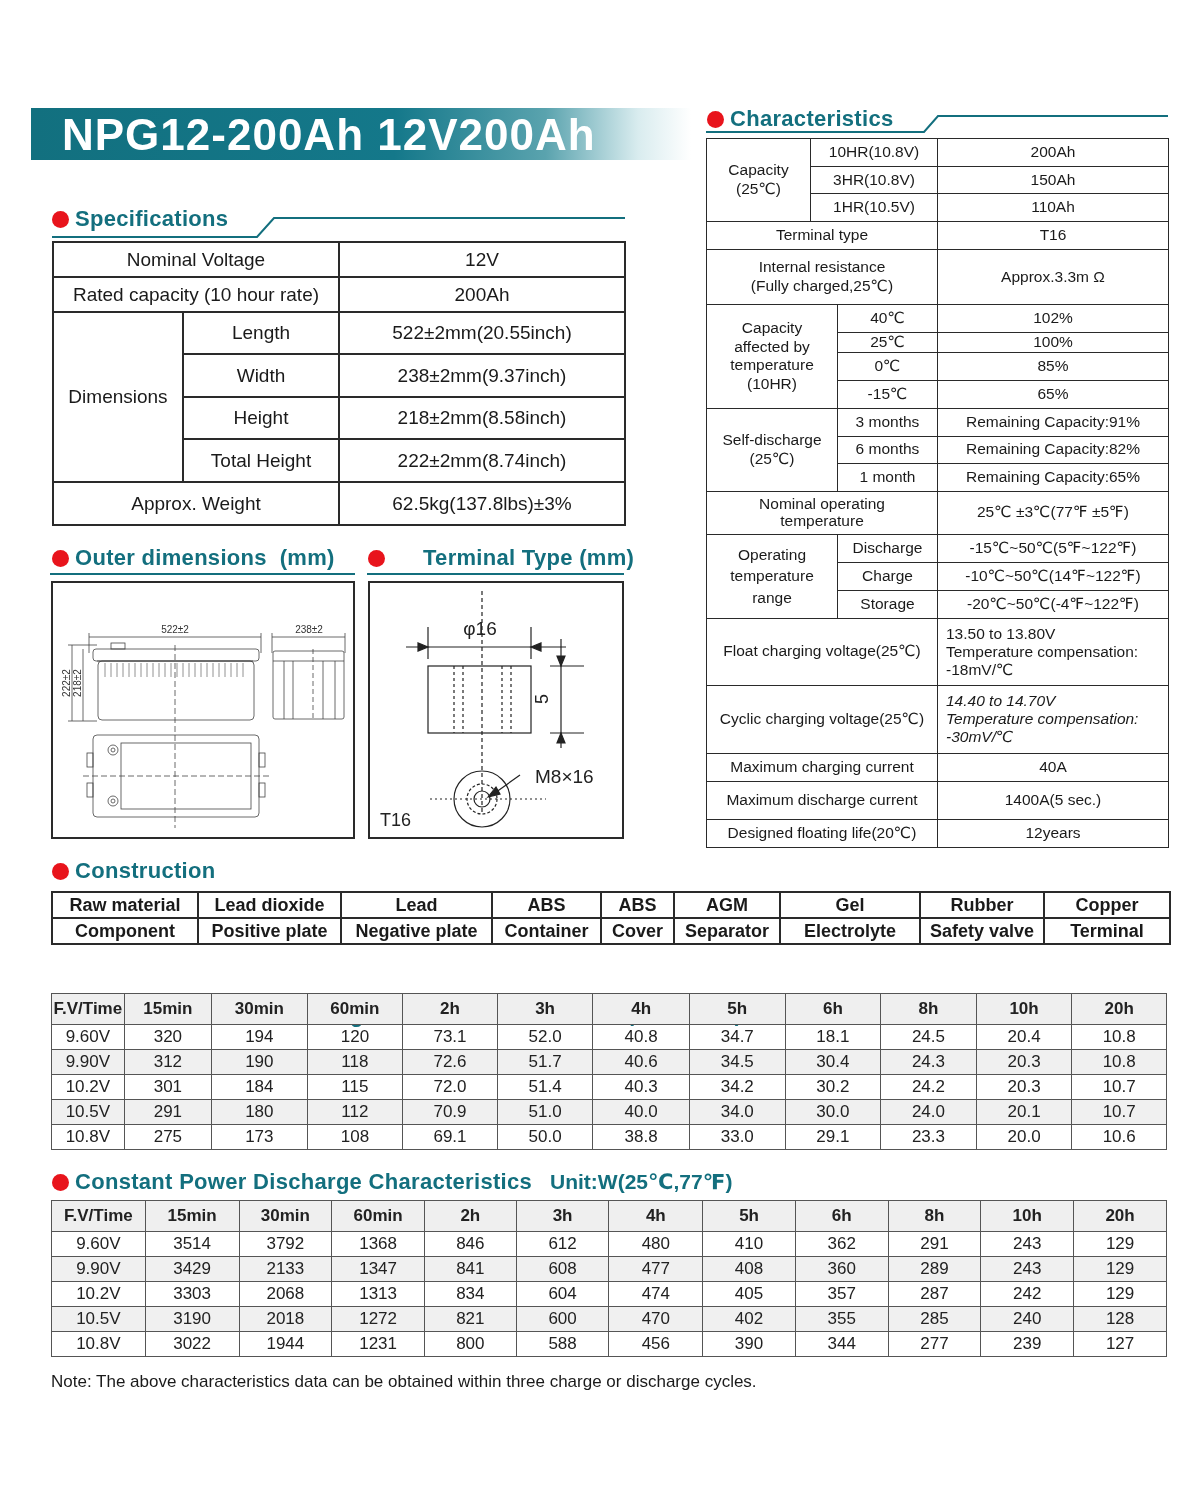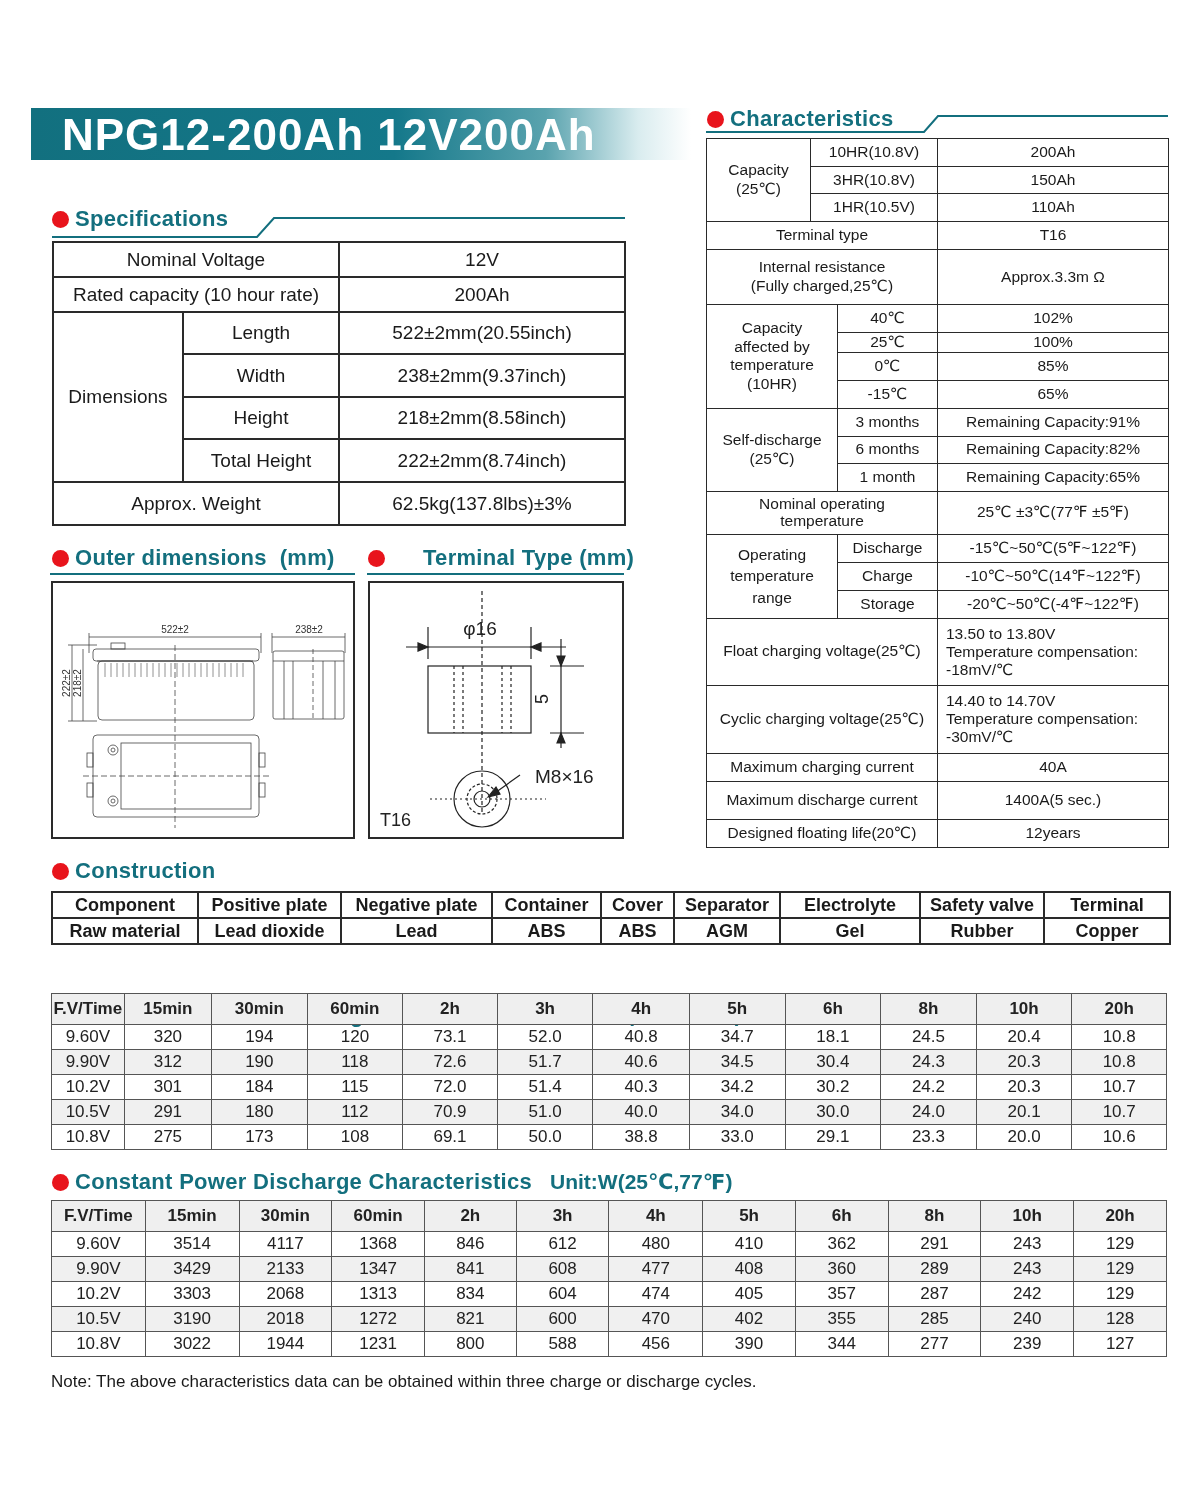--- a/index.html
+++ b/index.html
@@ -317,21 +317,21 @@
     <td colspan="3">Float charging voltage(25℃)</td>
     <td class="left" style="line-height:1.15;">
       <span>13.50 to 13.80V</span><br>
       <span>Temperature compensation:</span><br>
       <span>-18mV/℃</span>
     </td>
   </tr>
 
   <tr style="height:68px">
     <td colspan="3">Cyclic charging voltage(25℃)</td>
-    <td class="left" style="line-height:1.15;">
+    <td class="left" style="line-height:1.15;font-style:italic;">
       <span>14.40 to 14.70V</span><br>
       <span>Temperature compensation:</span><br>
       <span>-30mV/℃</span>
     </td>
   </tr>
   <tr style="height:28px">
     <td colspan="3">Maximum charging current</td>
     <td>40A</td>
   </tr>
   <tr style="height:38px">
@@ -356,40 +356,40 @@
       <col style="width:151px">
       <col style="width:109px">
       <col style="width:73px">
       <col style="width:106px">
       <col style="width:140px">
       <col style="width:124px">
       <col style="width:126px">
   </colgroup>
   <tbody>
       <tr>
+    <td>Raw material</td>
+    <td>Lead dioxide</td>
+    <td>Lead</td>
+    <td>ABS</td>
+    <td>ABS</td>
+    <td>AGM</td>
+    <td>Gel</td>
+    <td>Rubber</td>
+    <td>Copper</td>
+  </tr>
+  <tr>
     <td>Component</td>
     <td>Positive plate</td>
     <td>Negative plate</td>
     <td>Container</td>
     <td>Cover</td>
     <td>Separator</td>
     <td>Electrolyte</td>
     <td>Safety valve</td>
     <td>Terminal</td>
-  </tr>
-  <tr>
-    <td>Raw material</td>
-    <td>Lead dioxide</td>
-    <td>Lead</td>
-    <td>ABS</td>
-    <td>ABS</td>
-    <td>AGM</td>
-    <td>Gel</td>
-    <td>Rubber</td>
-    <td>Copper</td>
   </tr>
 </tbody>
   </table>
 
 <div class="abs sec" style="left:52px; top:958px;margin-top:44px;">
   <span class="dot"></span>
   <span class="sec-title">Constant Current Discharge Characteristics</span>
   <span class="sec-unit">Unit:A(25℃,77℉)</span>
 </div>
 <table class="abs dis" id="cc-table" style="left:51px; top:993px; width:1116px;">
@@ -526,21 +526,21 @@
         <td>4h</td>
         <td>5h</td>
         <td>6h</td>
         <td>8h</td>
         <td>10h</td>
         <td>20h</td>
   </tr>
   <tr>
     <td>9.60V</td>
         <td>3514</td>
-        <td>4117</td>
+        <td>3792</td>
         <td>1368</td>
         <td>846</td>
         <td>612</td>
         <td>480</td>
         <td>410</td>
         <td>362</td>
         <td>291</td>
         <td>243</td>
         <td>129</td>
   </tr>

